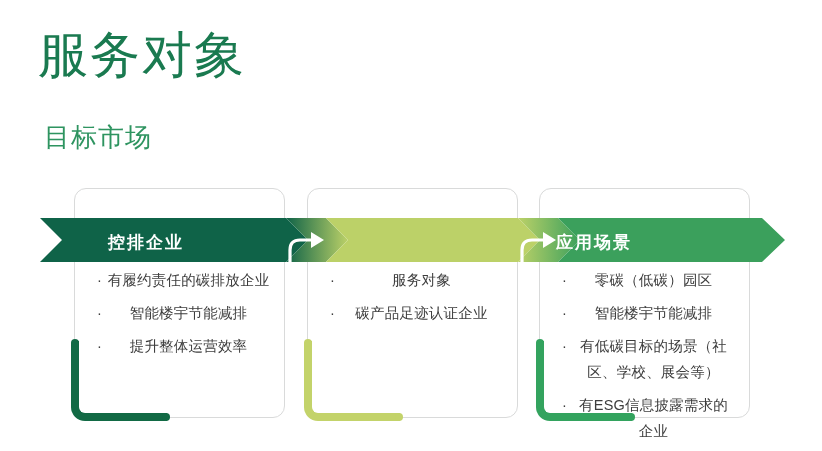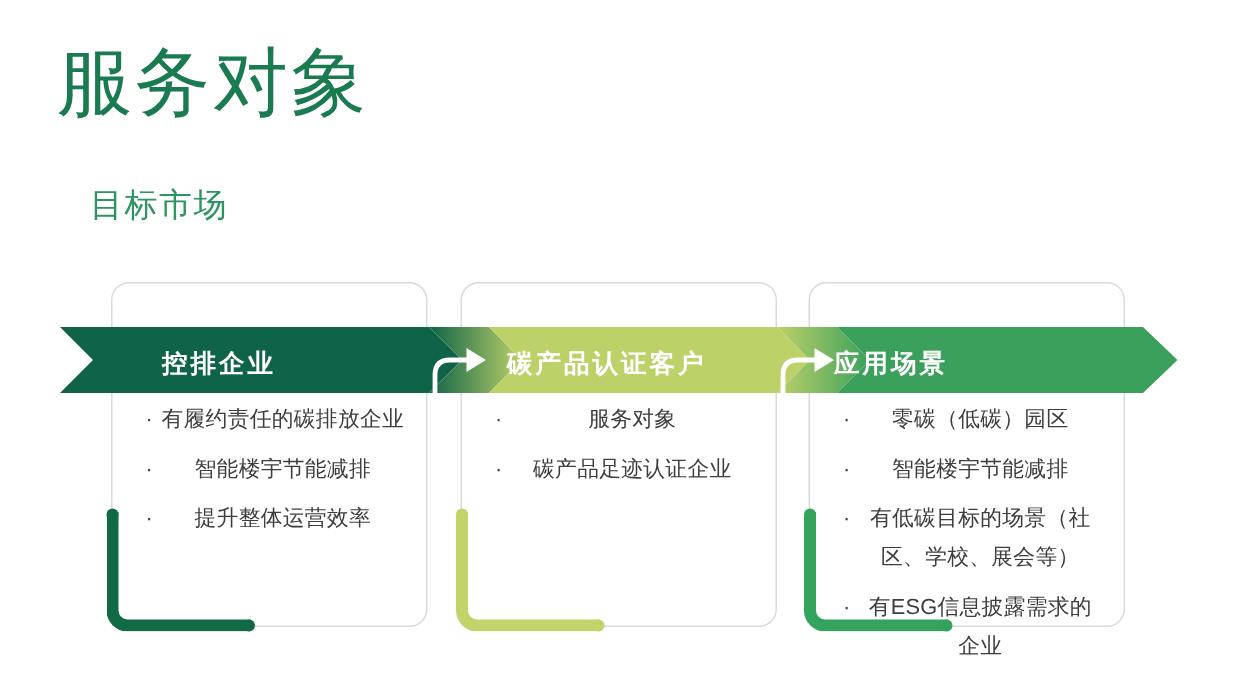--- a/index.html
+++ b/index.html
@@ -14,25 +14,24 @@
   
   .page-title {
     position: absolute; left: 38px; top: 26px;
     font-size: 50px; line-height: 58px;
     font-weight: 400; letter-spacing: 2px;
     color: #1a7a50;
     white-space: nowrap;
   }
   .page-subtitle {
     position: absolute; left: 44px; top: 122px;
-    font-size: 22px; line-height: 30px;
+    font-size: 26px; line-height: 30px;
     font-weight: 400; letter-spacing: 1px;
     color: #2e9460;
     white-space: nowrap;
-    margin-left: 16px;
   }
 
   
   .card {
     position: absolute;
     background: #ffffff;
     border: 1px solid #d9dada;
     border-radius: 12px;
   }
   .card-body {
@@ -198,16 +197,15 @@
       <path d="M311,232 L324,240 L311,248 Z" fill="#ffffff"></path>
     </g>
 
     <g>
       <path d="M522,275 L522,250 Q522,240 532,240 L545,240" fill="none" stroke="#ffffff" stroke-width="3.2" stroke-linecap="round"></path>
       <path d="M543,232 L556,240 L543,248 Z" fill="#ffffff"></path>
     </g>
   </svg>
 
   <div class="banner-label" style="left:108px; top:231px; width:180px;">控排企业</div>
-  <div class="banner-label" style="left:338px; top:231px; width:180px;">碳产品认证客户</div>
   <div class="banner-label" style="left:556px; top:231px; width:180px;">应用场景</div>
 
 </div>
 
 </body></html>

